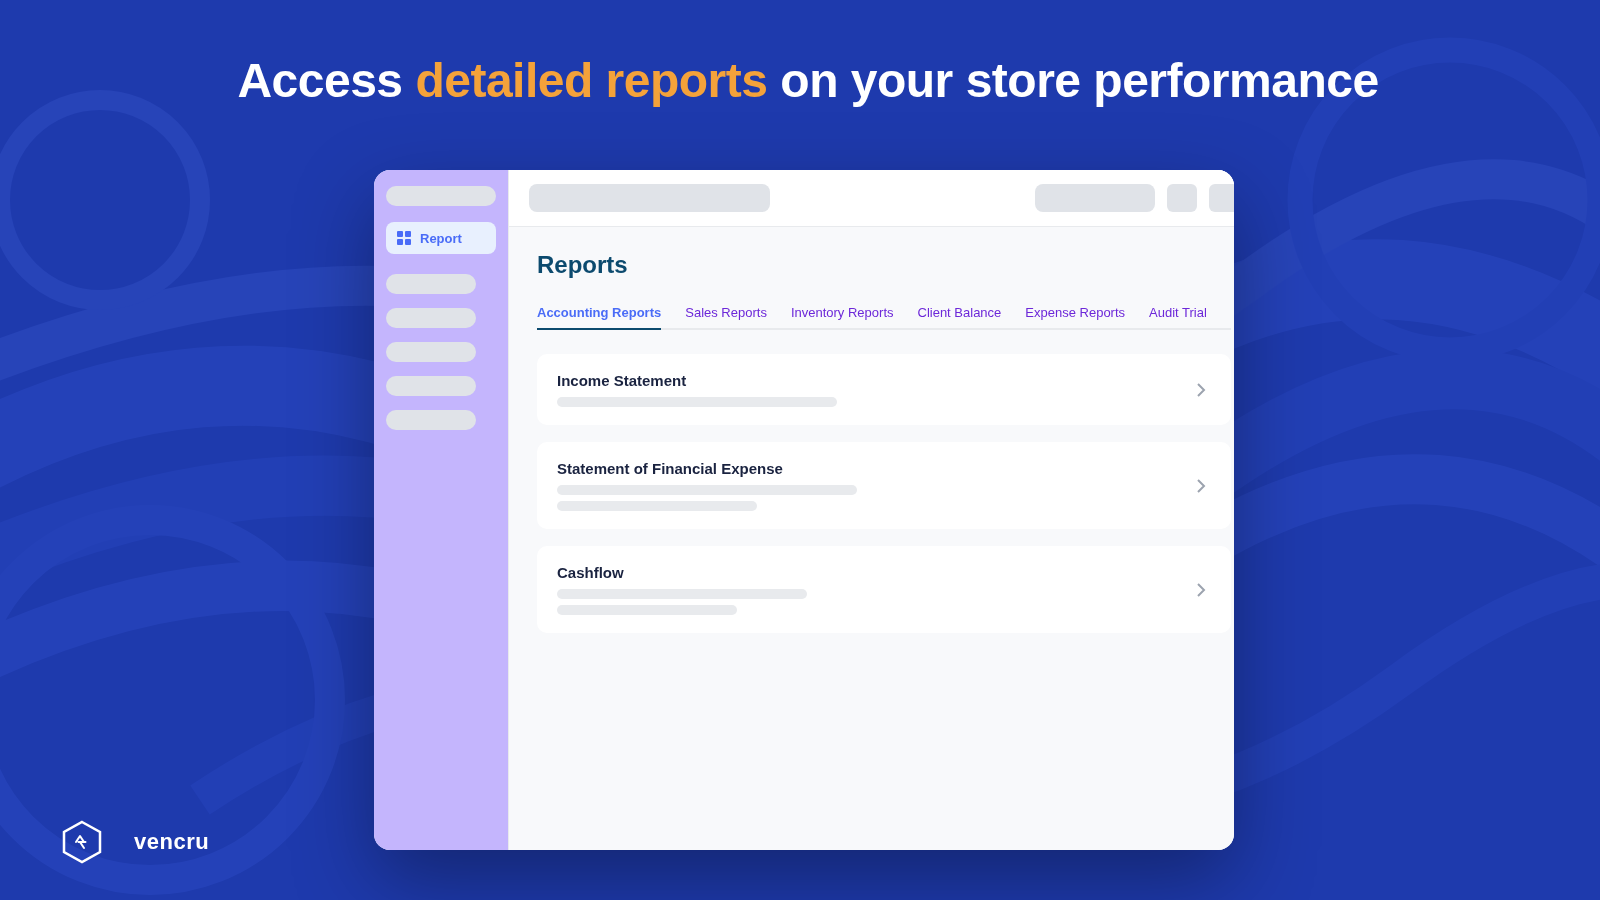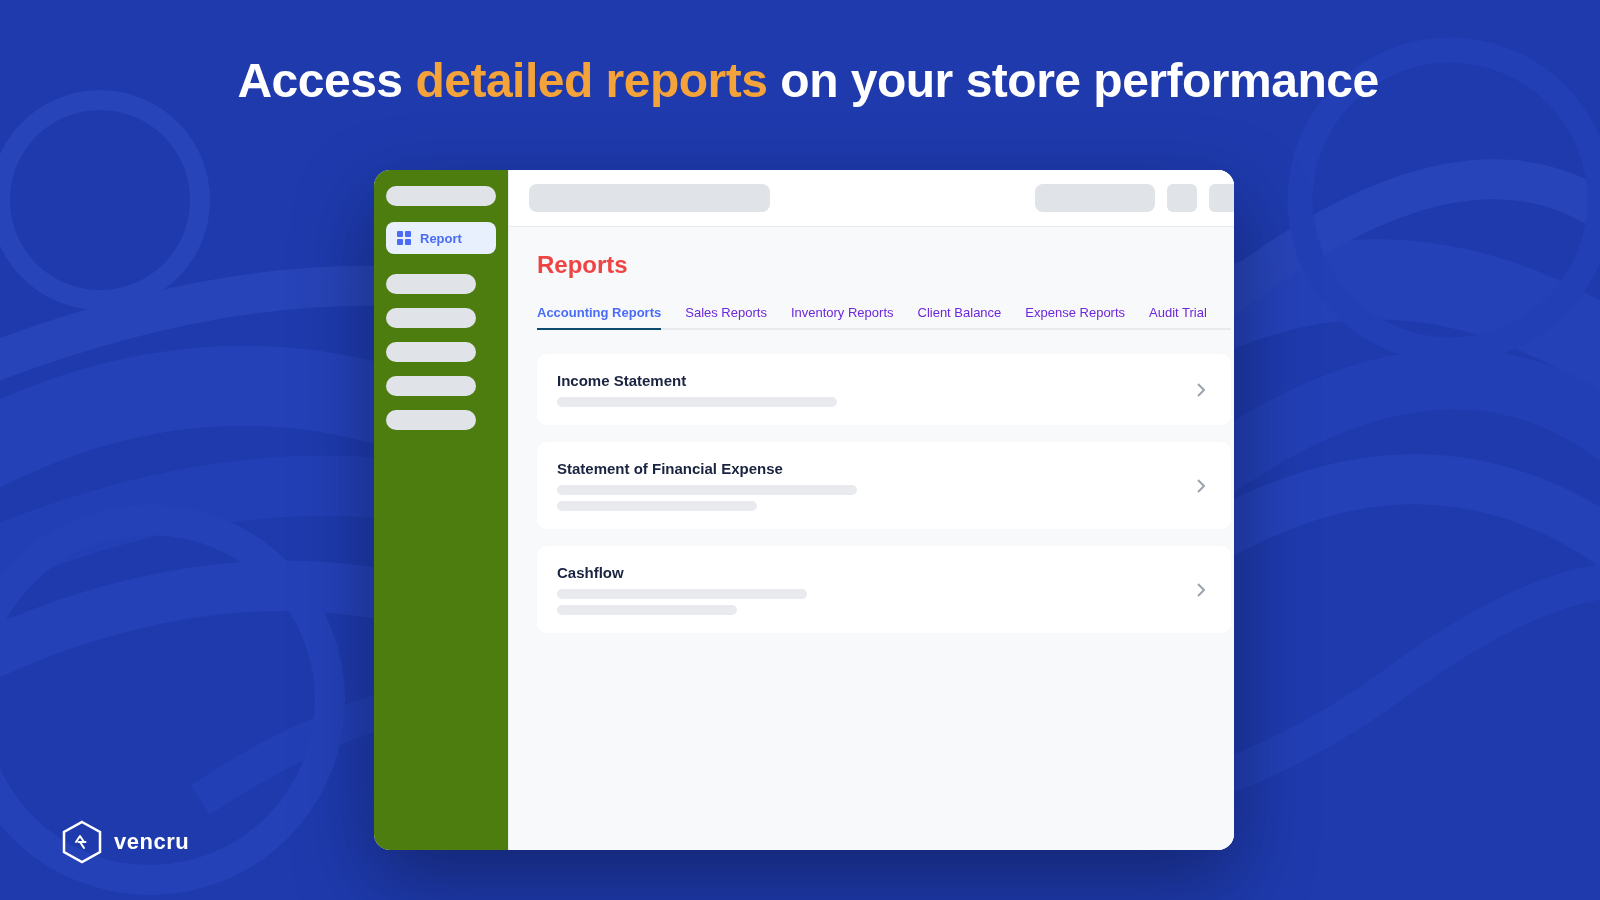--- a/index.html
+++ b/index.html
@@ -51,21 +51,21 @@
       background: #f0f2f5;
       border-radius: 16px;
       box-shadow: 0 30px 80px rgba(0,0,0,0.35);
       overflow: hidden;
       display: flex;
     }
 
     
     .sidebar {
       width: 155px;
-      background: #4d7c0f;
+      background: #c4b5fd;
       padding: 16px 12px;
       display: flex;
       flex-direction: column;
       gap: 12px;
       border-right: 1px solid #e8eaed;
     }
     .sidebar-skeleton {
       height: 20px;
       background: #e0e3e8;
       border-radius: 10px;
@@ -141,21 +141,21 @@
     
     .page-body {
       padding: 24px 28px;
       flex: 1;
       overflow-y: auto;
     }
 
     .page-title {
       font-size: 24px;
       font-weight: 700;
-      color: #ef4444;
+      color: #0c4a6e;
       margin-bottom: 18px;
     }
 
     
     .tabs {
       display: flex;
       gap: 0;
       border-bottom: 2px solid #e8eaed;
       margin-bottom: 24px;
     }
@@ -229,20 +229,21 @@
     }
     .logo-hex {
       width: 44px;
       height: 44px;
     }
     .logo-text {
       font-size: 22px;
       font-weight: 600;
       color: #ffffff;
       letter-spacing: 0.5px;
+      margin-left: 20px;
     }
   </style>
 </head>
 <body>
 
 <div class="bg-waves">
   <svg viewBox="0 0 1600 900" preserveAspectRatio="xMidYMid slice">
     <path d="M-100,500 Q200,300 500,450 T1100,380 T1700,420" fill="none" stroke="#4a6cf7" stroke-width="80"></path>
     <path d="M-100,600 Q300,400 600,550 T1200,480 T1700,520" fill="none" stroke="#3a5ce7" stroke-width="60"></path>
     <path d="M-100,700 Q250,500 550,650 T1150,580 T1700,620" fill="none" stroke="#4a6cf7" stroke-width="50"></path>

